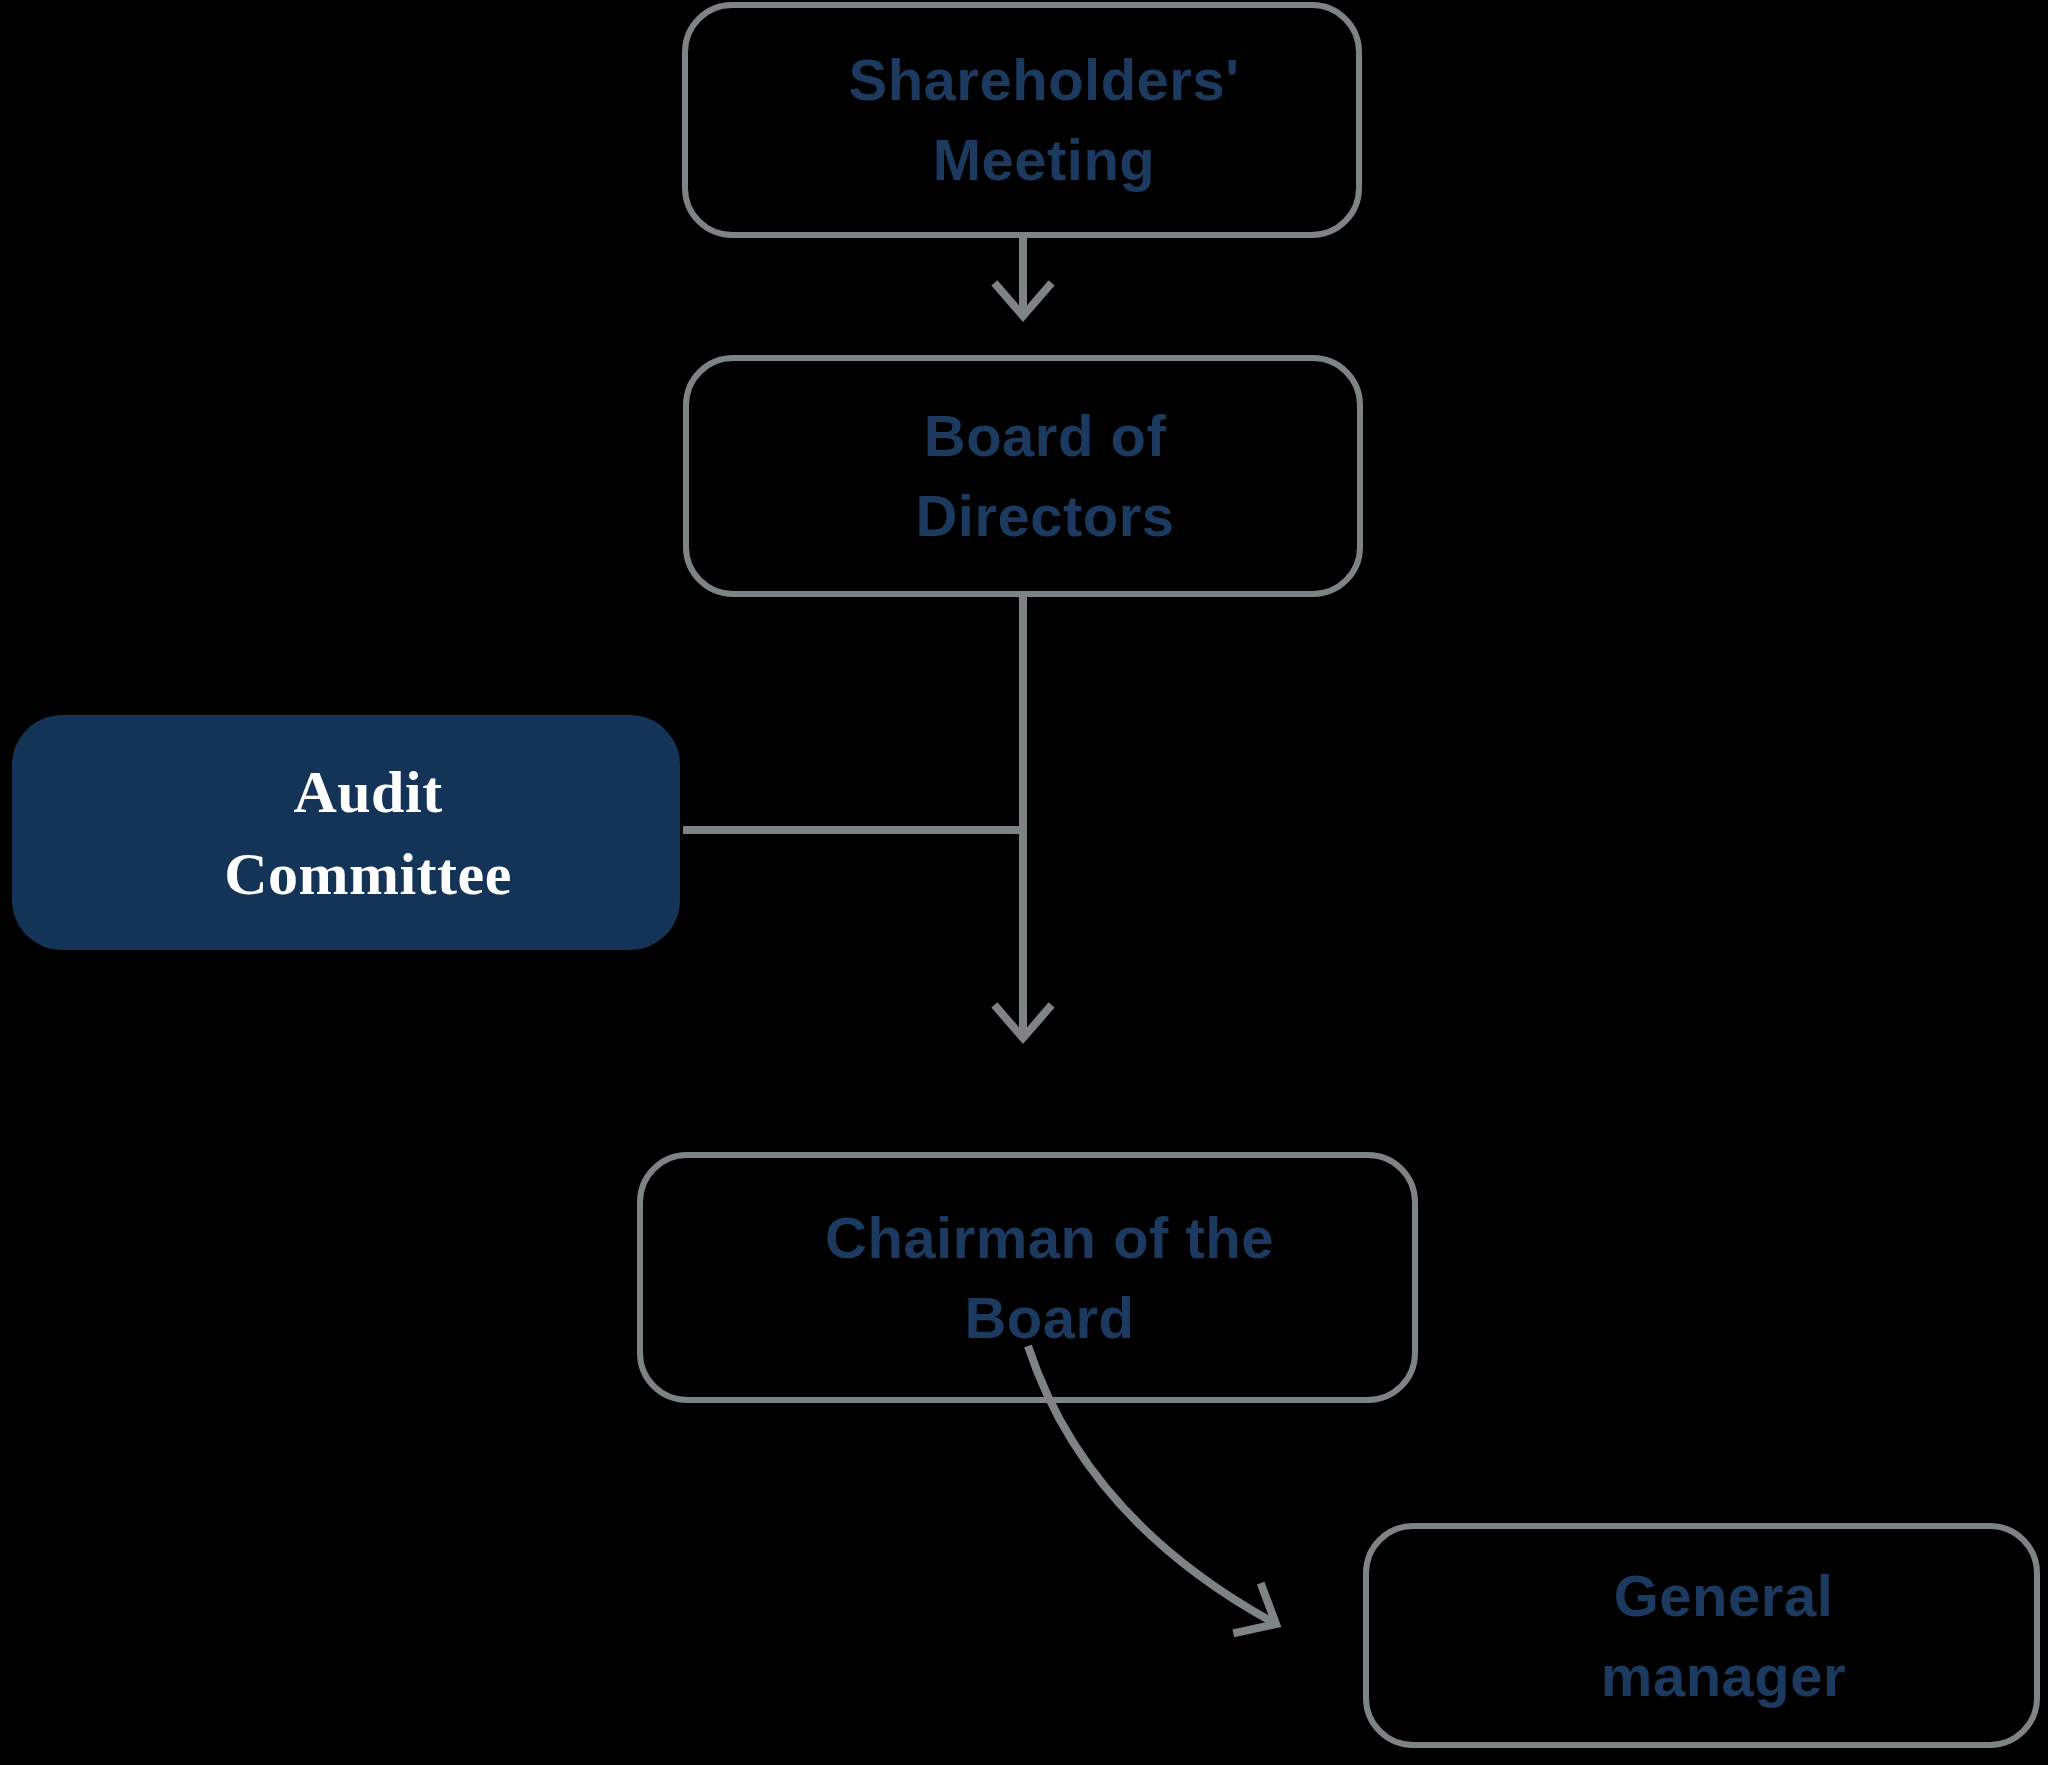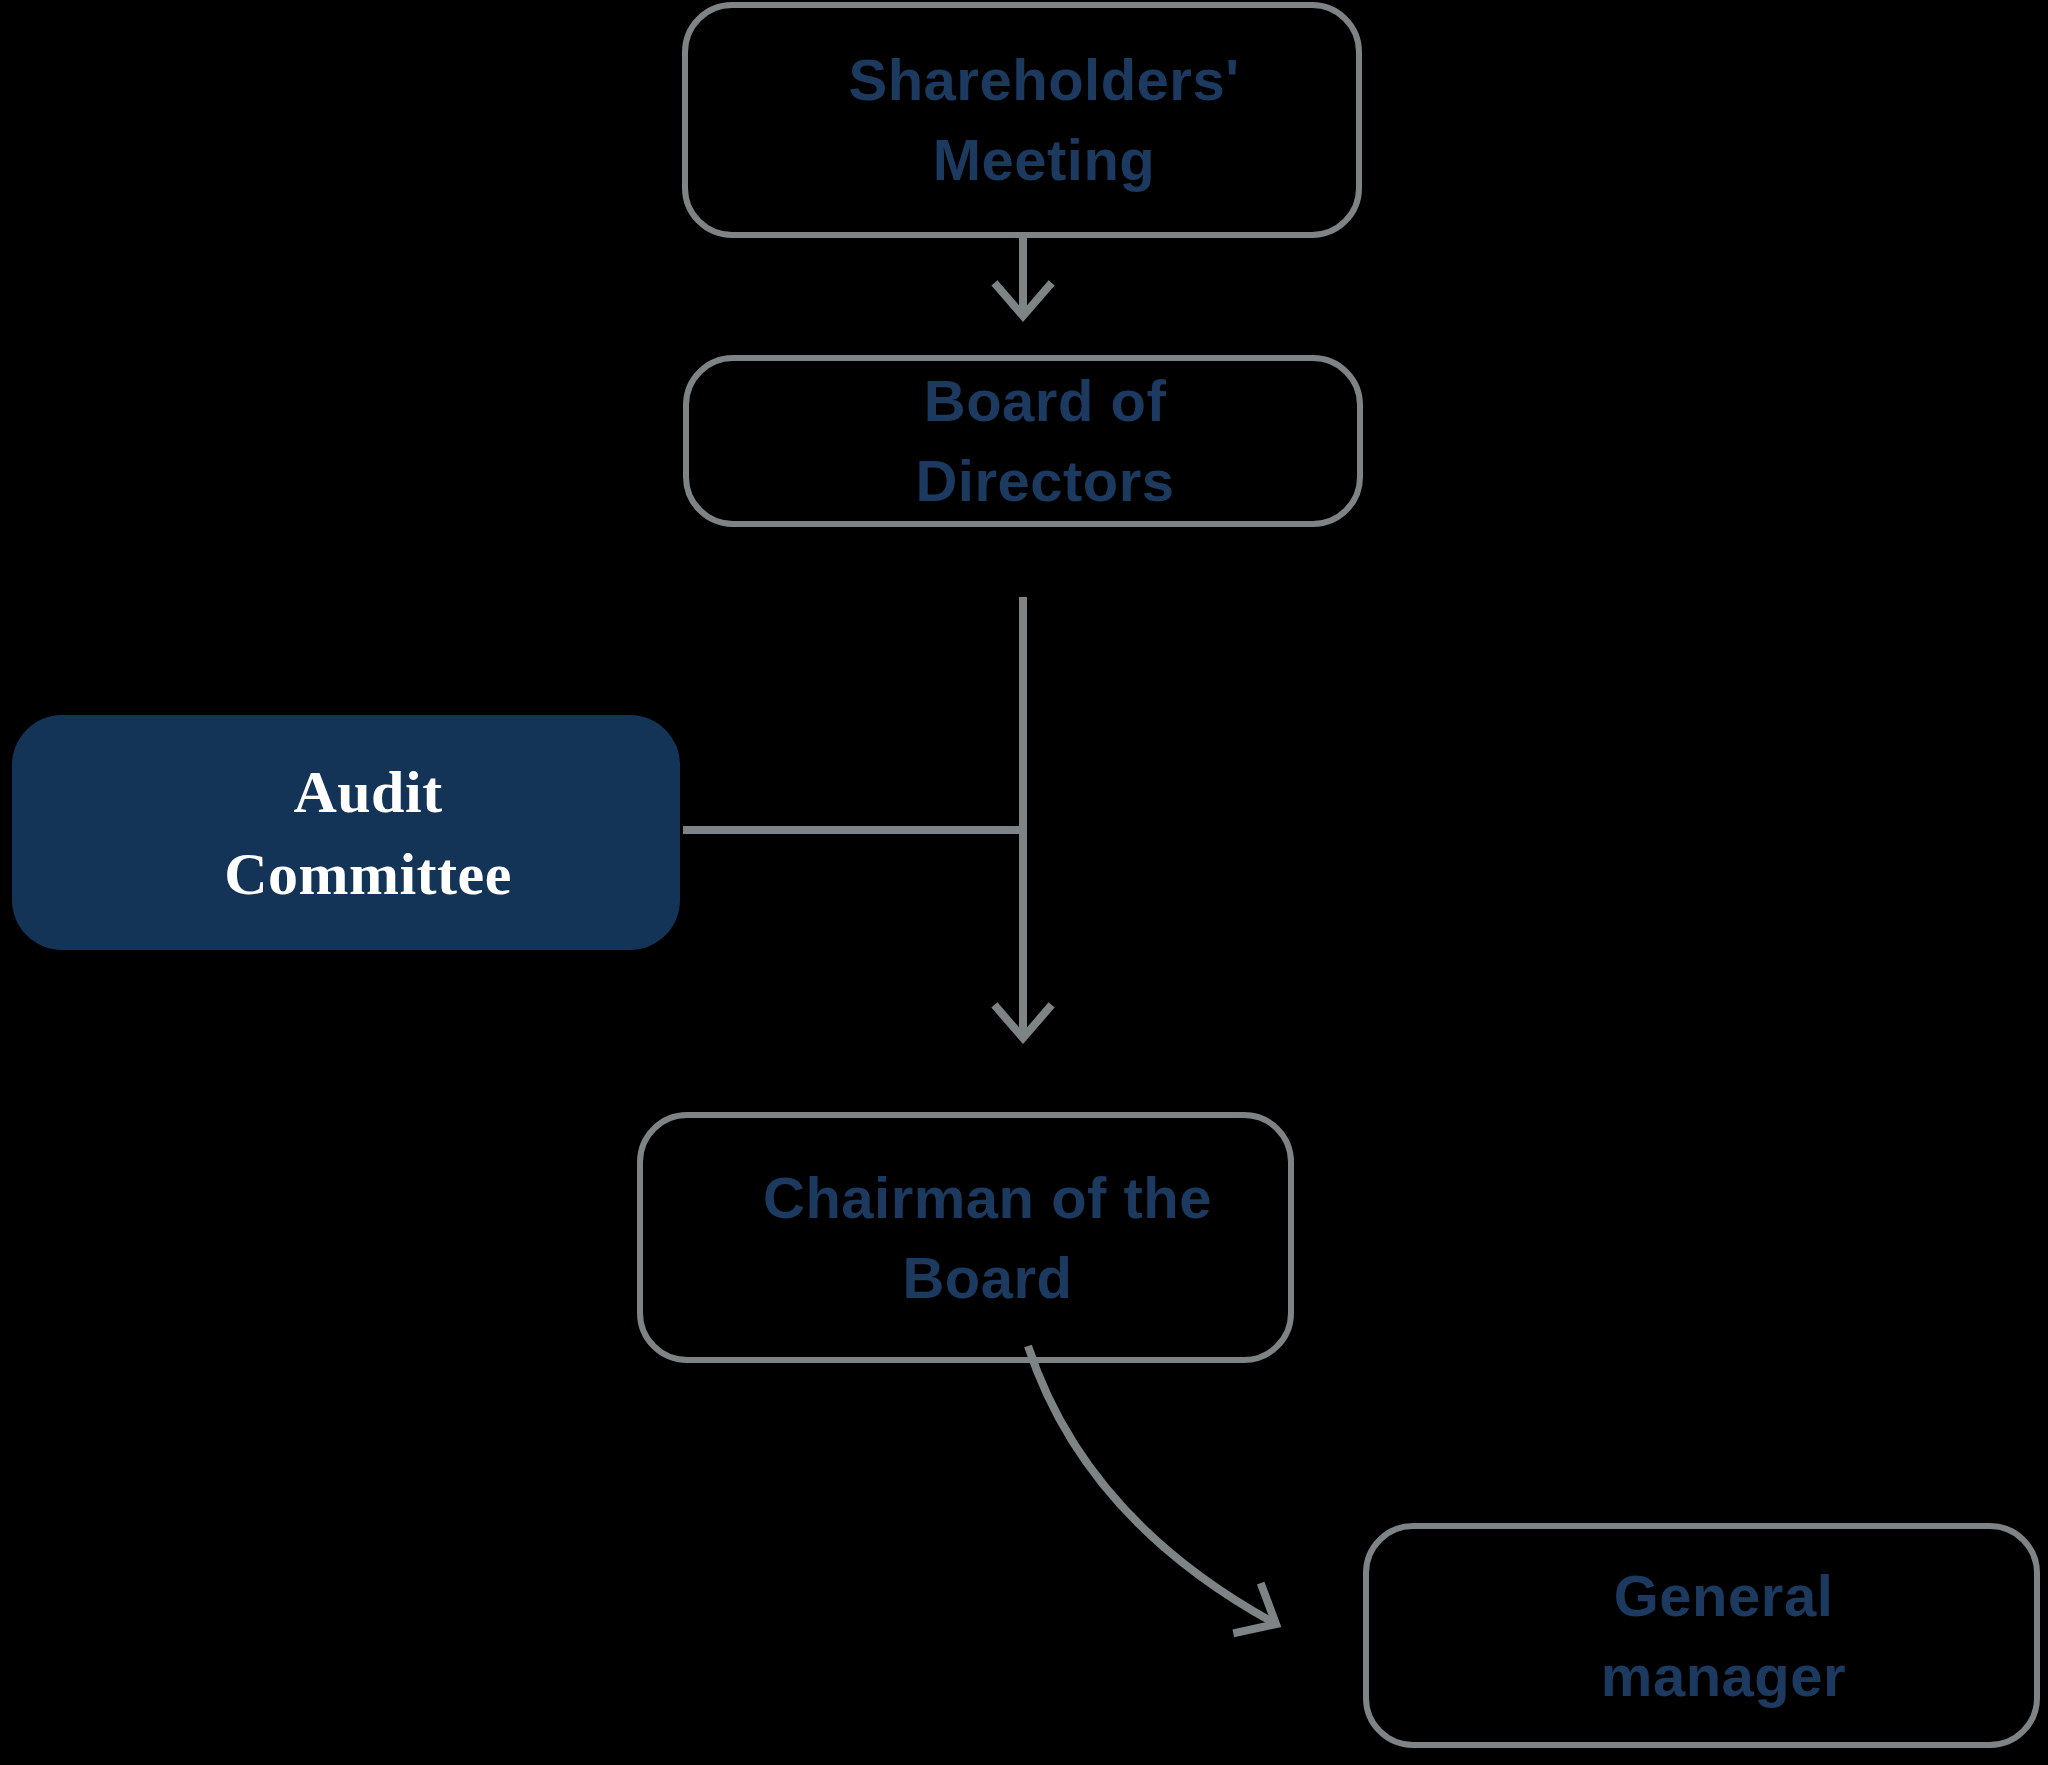--- a/index.html
+++ b/index.html
@@ -49,23 +49,23 @@
     color: #1c3a60;
     letter-spacing: 0.5px;
   }
   .node-filled .node-label {
     color: #ffffff;
     font-size: 60px;
     line-height: 82px;
   }
   
   #node-shareholders { left: 682px;  top: 2px;    width: 680px; height: 236px; }
-  #node-board        { left: 683px;  top: 355px;  width: 680px; height: 172px; }
+  #node-board        { left: 683px;  top: 355px;  width: 680px; height: 242px; }
   #node-audit        { left: 12px;   top: 715px;  width: 668px; height: 235px; font-family: Liberation Serif, serif; }
-  #node-chairman     { left: 637px;  top: 1112px; width: 657px; height: 251px; }
+  #node-chairman     { left: 637px;  top: 1152px; width: 781px; height: 251px; }
   #node-general      { left: 1363px; top: 1523px; width: 677px; height: 225px; }
 </style>
 </head>
 <body>
 
 <div id="canvas">
 
   <svg id="connector-layer" viewBox="0 0 2048 1765" xmlns="http://www.w3.org/2000/svg" aria-hidden="true">
     <defs>
       <marker id="chevron" markerUnits="userSpaceOnUse" markerWidth="90" markerHeight="90" viewBox="-45 -45 90 90" refX="0" refY="0" orient="auto">

